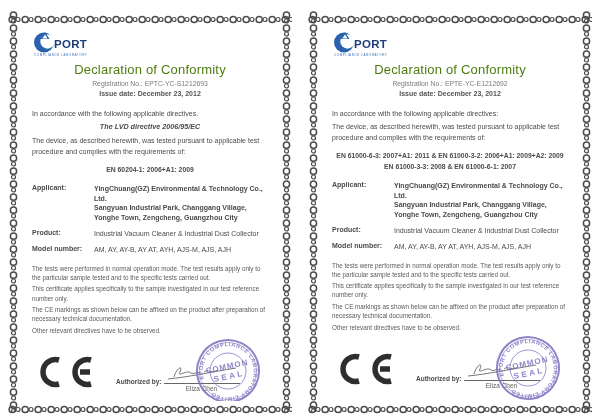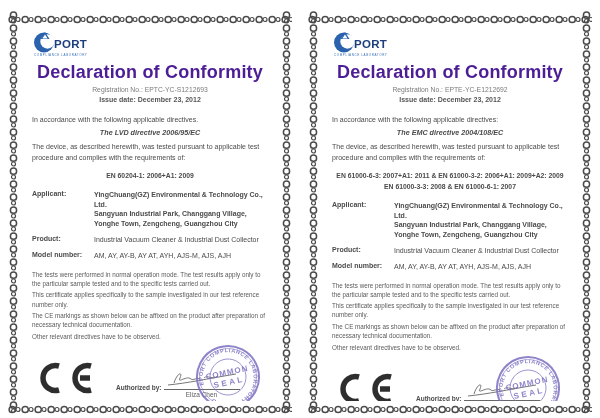--- a/index.html
+++ b/index.html
@@ -10,22 +10,22 @@
   .cut-strip{position:absolute;top:0;left:0;width:100%;height:7px;overflow:hidden;}
   .frame{position:absolute;left:8px;right:8px;top:11px;bottom:6px;}
   .b-top{position:absolute;top:0;left:0;width:100%;height:11px;}
   .b-bottom{position:absolute;bottom:0;left:0;width:100%;height:11px;}
   .b-left{position:absolute;top:0;bottom:0;left:0;width:11px;}
   .b-right{position:absolute;top:0;bottom:0;right:0;width:11px;}
   .content{position:absolute;left:11px;right:11px;top:11px;bottom:11px;
            padding:8px 13px 0 13px;color:#4a4a4a;overflow:hidden;}
   
   .logo-wrap{height:28px;}
-  .title{margin-top:4px;text-align:center;font-size:18px;font-weight:bold;
-         color:#4c1d95;letter-spacing:.2px;}
+  .title{margin-top:4px;text-align:center;font-size:13px;font-weight:normal;
+         color:#4d7c0f;letter-spacing:.2px;}
   .reg{margin-top:3px;text-align:center;font-size:6.8px;color:#7a7a7a;}
   .issue{margin-top:3px;text-align:center;font-size:7px;font-weight:bold;color:#555;}
   .accordance{margin-top:13px;font-size:7px;}
   .directive{margin-top:5px;text-align:center;font-size:7.2px;font-weight:bold;color:#4a4a4a;font-style:italic;}
   .device{margin-top:5px;font-size:7px;line-height:1.5;}
   .standards{margin-top:8px;text-align:center;font-size:6.8px;font-weight:bold;line-height:1.6;color:#4a4a4a;}
   .fields{margin-top:8px;}
   .frow{display:flex;margin-top:6px;}
   .flabel{flex:0 0 62px;font-size:7px;font-weight:bold;color:#4a4a4a;}
   .fval{flex:1;font-size:7px;line-height:1.4;}
@@ -190,21 +190,20 @@
             <polygon points="13,2 17.5,9 8.5,9" fill="#2a62ad"></polygon>
             <polygon points="13,4.6 15.6,8.4 10.4,8.4" fill="#ffffff"></polygon>
             <text x="22" y="17.5" font-size="11.5" font-weight="bold" fill="#1c3e7d" letter-spacing="0.3">PORT</text>
             <text x="2" y="26" font-size="3" fill="#3a72bd" letter-spacing="0.6">COMPLIANCE LABORATORY</text>
           </svg>
         </div>
         <div class="title">Declaration of Conformity</div>
         <div class="reg">Registration No.: EPTE-YC-E1212692</div>
         <div class="issue">Issue date: December 23, 2012</div>
         <div class="accordance">In accordance with the following applicable directives:</div>
-        <div class="directive">The EMC directive 2004/108/EC</div>
         <div class="device">The device, as described herewith, was tested pursuant to applicable test procedure and complies with the requirements of:</div>
         <div class="standards">
           <div>EN 61000-6-3: 2007+A1: 2011 &amp; EN 61000-3-2: 2006+A1: 2009+A2: 2009</div>
           <div>EN 61000-3-3: 2008 &amp; EN 61000-6-1: 2007</div>
         </div>
         <div class="fields">
           <div class="frow">
             <div class="flabel">Applicant:</div>
             <div class="fval bold">
               <span>YingChuang(GZ) Environmental &amp; Technology Co., Ltd.</span><br>

